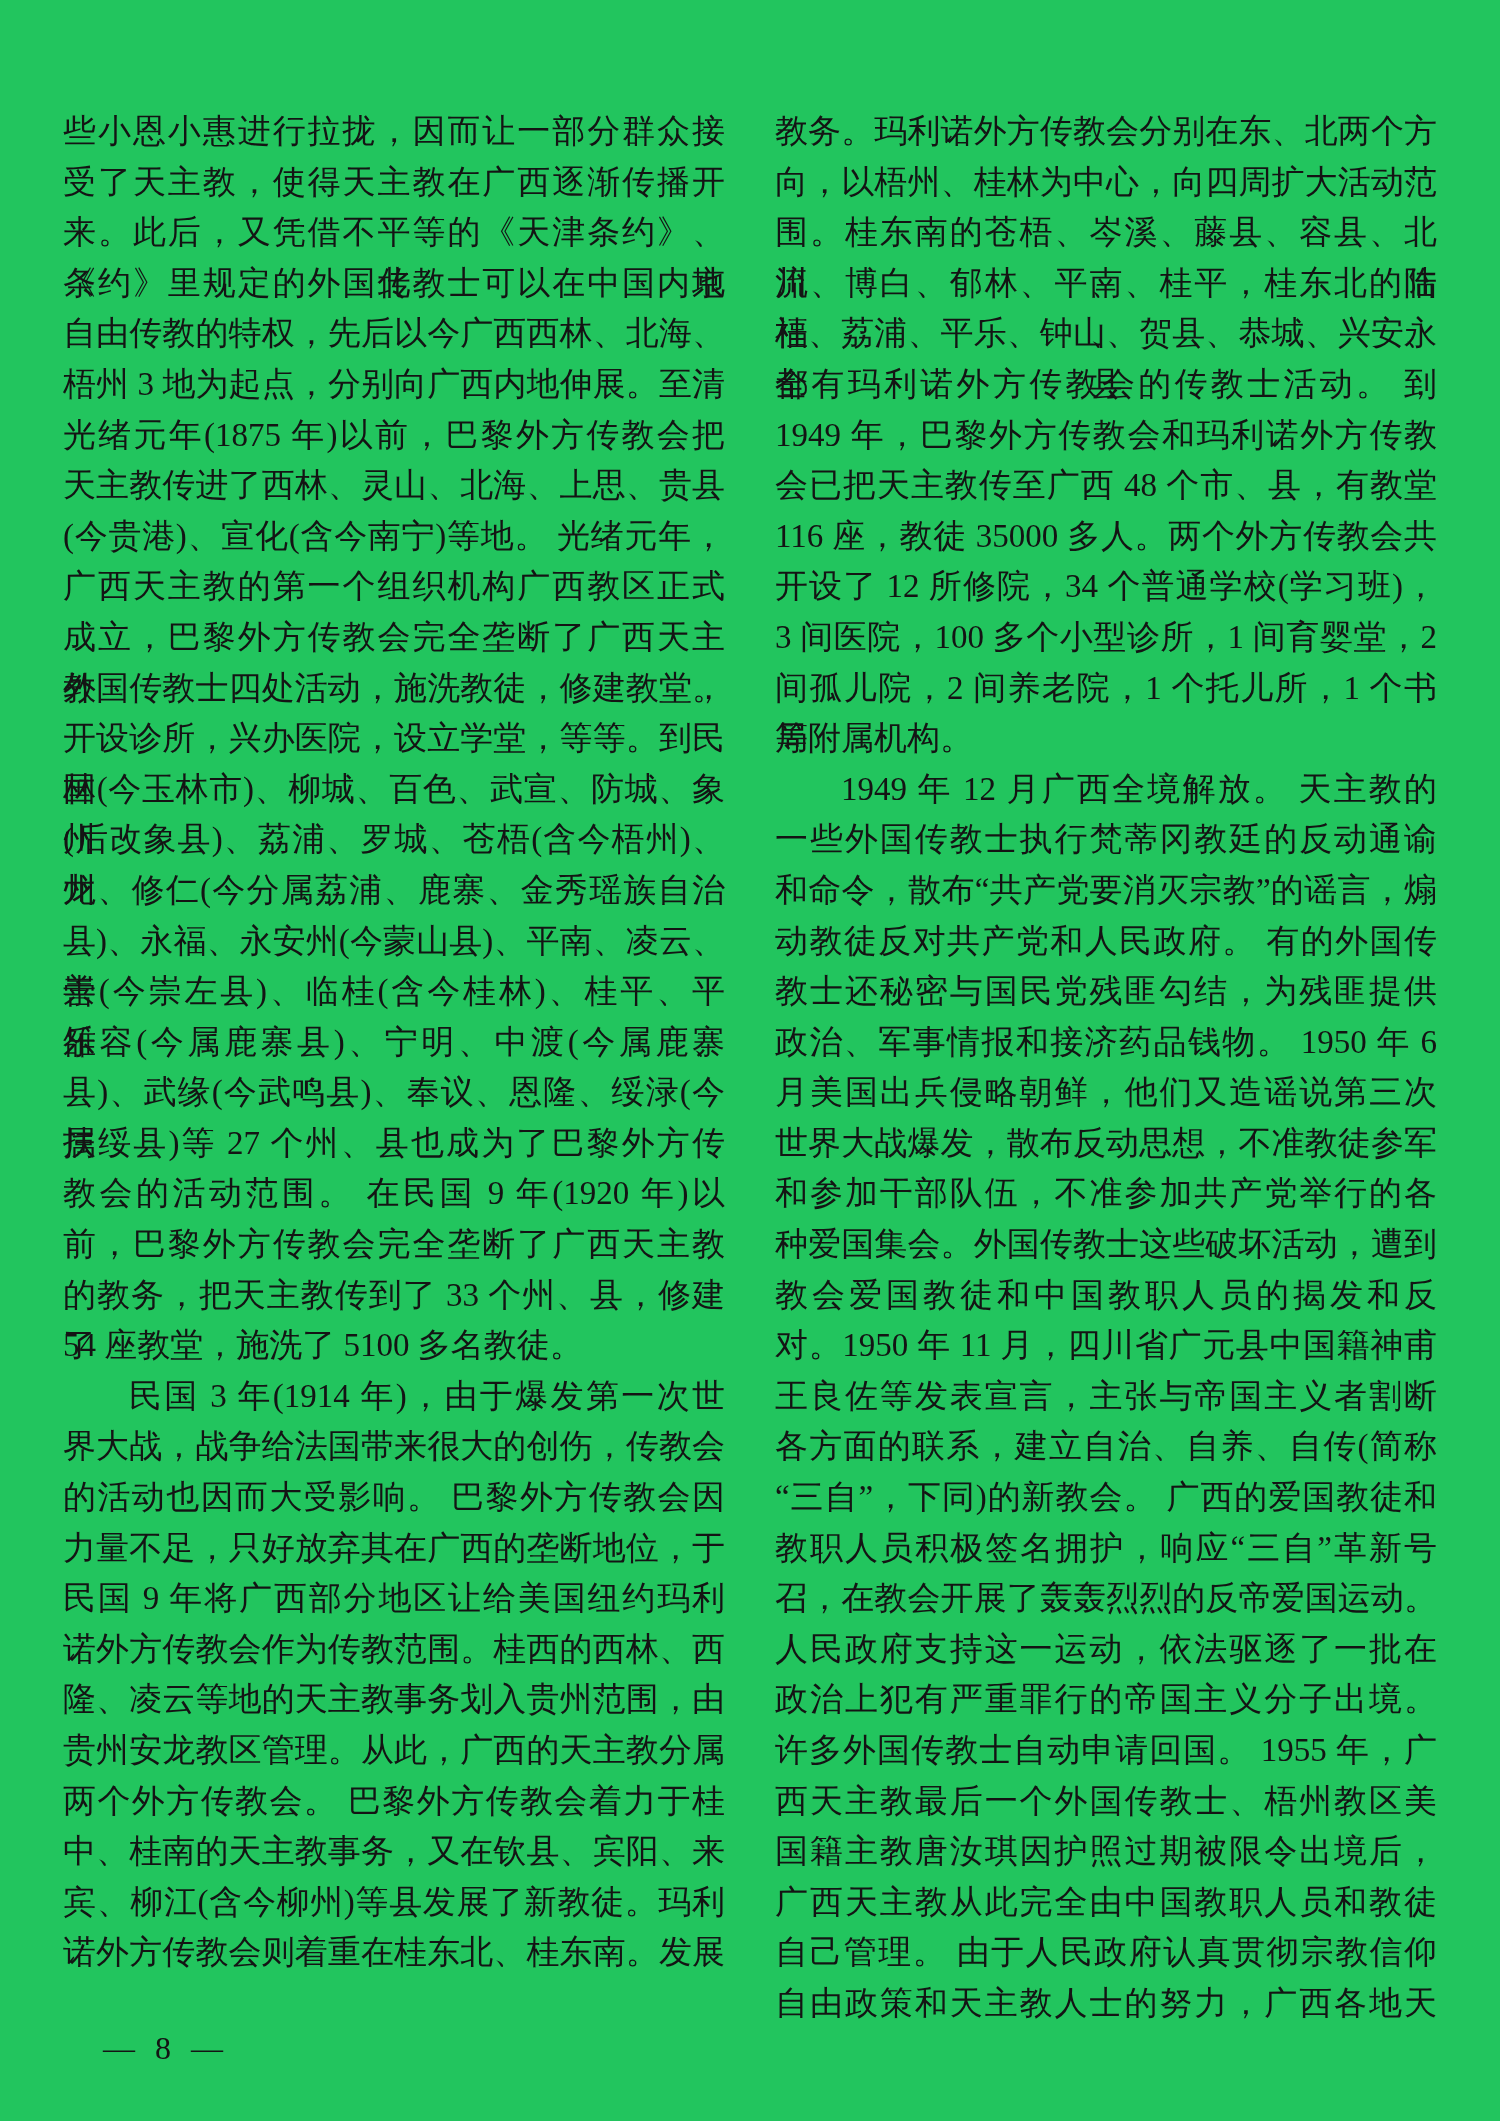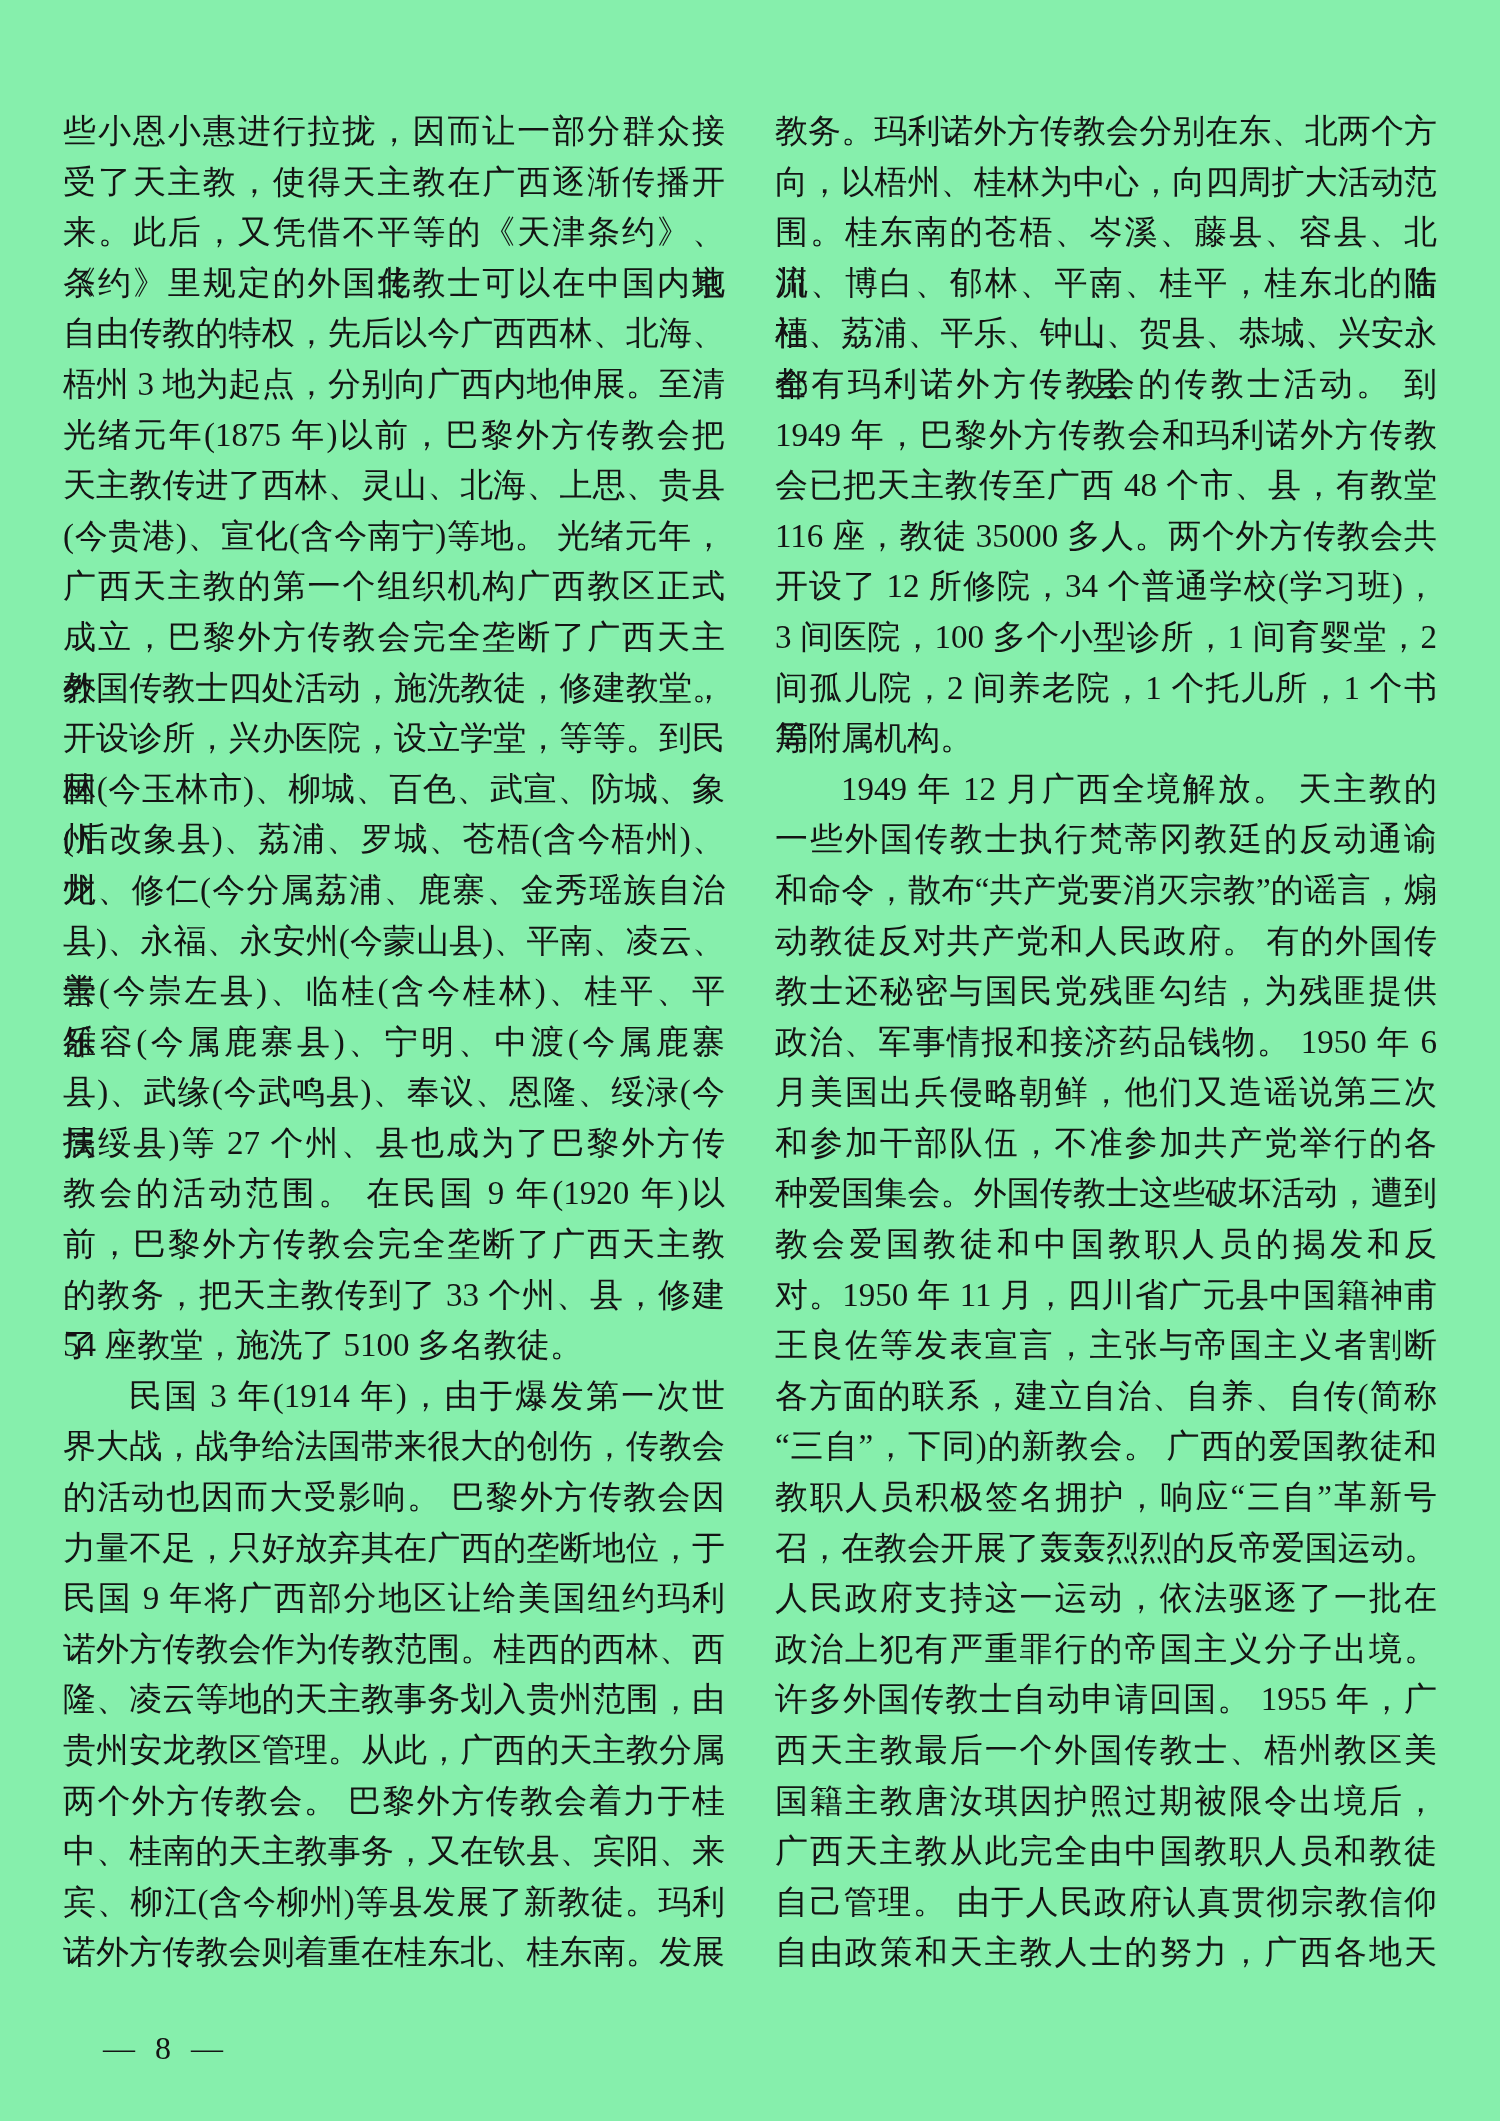--- a/index.html
+++ b/index.html
@@ -4,21 +4,21 @@
 <style>
   html, body {
     margin: 0;
     padding: 0;
     background: #f6f6f4;
   }
   .page {
     position: relative;
     width: 1500px;
     height: 2121px;
-    background: #86efac;
+    background: #22c55e;
     font-family: "Liberation Serif", "DejaVu Serif", serif;
     color: #141414;
     overflow: hidden;
   }
   .columns {
     position: absolute;
     top: 106px;
     left: 63px;
     display: flex;
     gap: 50px;
@@ -109,20 +109,21 @@
         <div class="line">3 间医院，100 多个小型诊所，1 间育婴堂，2</div>
         <div class="line">间孤儿院，2 间养老院，1 个托儿所，1 个书局</div>
         <div class="line end">等附属机构。</div>
         <div class="line indent">1949 年 12 月广西全境解放。 天主教的</div>
         <div class="line">一些外国传教士执行梵蒂冈教廷的反动通谕</div>
         <div class="line">和命令，散布“共产党要消灭宗教”的谣言，煽</div>
         <div class="line">动教徒反对共产党和人民政府。 有的外国传</div>
         <div class="line">教士还秘密与国民党残匪勾结，为残匪提供</div>
         <div class="line">政治、军事情报和接济药品钱物。 1950 年 6</div>
         <div class="line">月美国出兵侵略朝鲜，他们又造谣说第三次</div>
+        <div class="line">世界大战爆发，散布反动思想，不准教徒参军</div>
         <div class="line">和参加干部队伍，不准参加共产党举行的各</div>
         <div class="line">种爱国集会。外国传教士这些破坏活动，遭到</div>
         <div class="line">教会爱国教徒和中国教职人员的揭发和反</div>
         <div class="line">对。1950 年 11 月，四川省广元县中国籍神甫</div>
         <div class="line">王良佐等发表宣言，主张与帝国主义者割断</div>
         <div class="line">各方面的联系，建立自治、自养、自传(简称</div>
         <div class="line">“三自”，下同)的新教会。 广西的爱国教徒和</div>
         <div class="line">教职人员积极签名拥护，响应“三自”革新号</div>
         <div class="line">召，在教会开展了轰轰烈烈的反帝爱国运动。</div>
         <div class="line">人民政府支持这一运动，依法驱逐了一批在</div>

